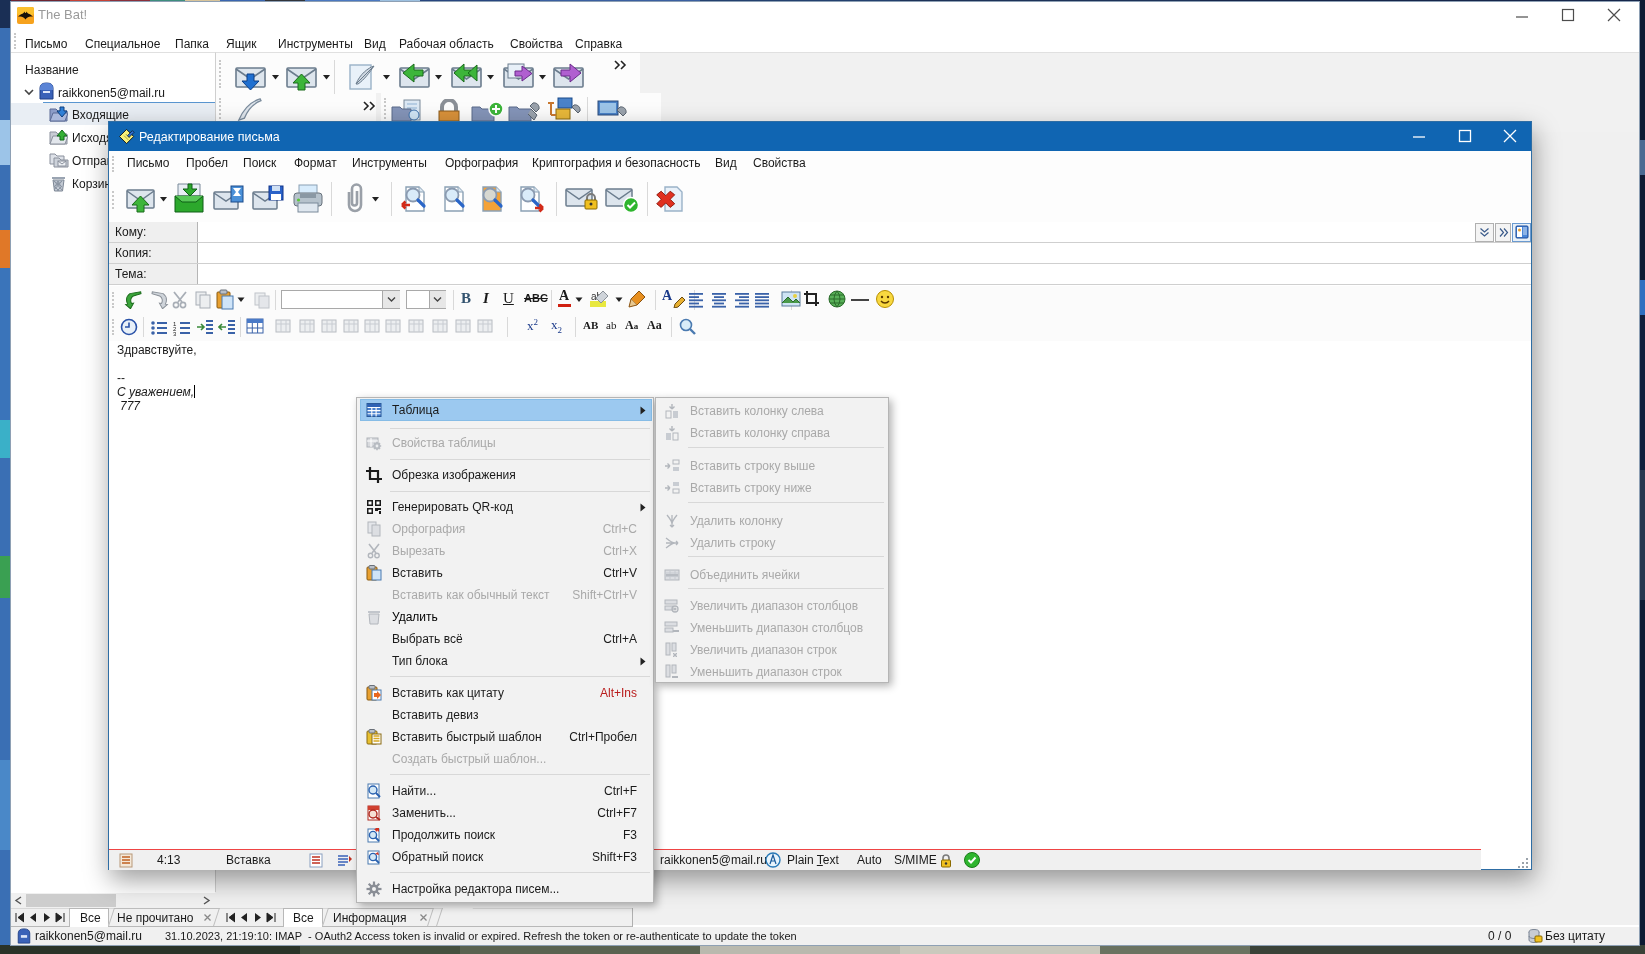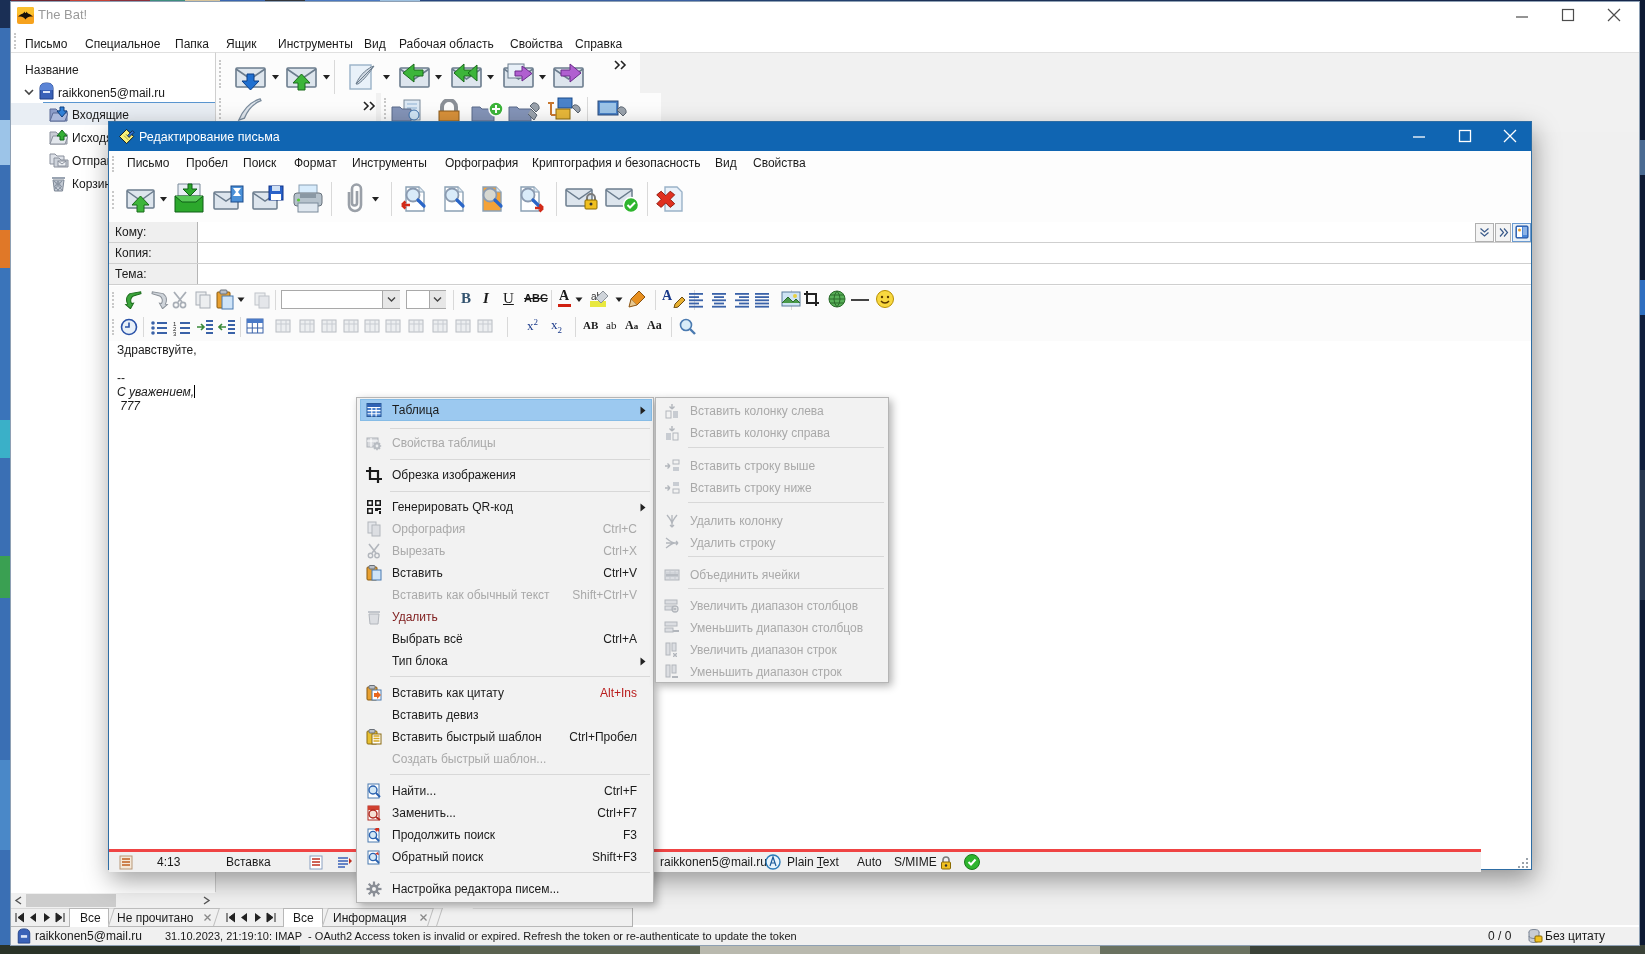--- a/index.html
+++ b/index.html
@@ -607,21 +607,21 @@
         <circle cx="8" cy="8" r="5.5" fill="#d8ecf8" stroke="#4a7ab0" stroke-width="1.6"></circle>
         <path d="M12 12 L17 17" stroke="#4a7ab0" stroke-width="2.4"></path>
       </svg>
     </div>
   <div class="a" id="ebody" style="left:0;top:219px;width:1422px;height:508px;background:#fff">
     <div class="tx" style="left:8px;top:2px">Здравствуйте,</div>
     <div class="tx" style="left:8px;top:30px">--</div>
     <div class="tx" style="left:8px;top:44px;font-style:italic">С уважением,<span style="display:inline-block;width:1.5px;height:13px;background:#000;vertical-align:-2px"></span></div>
     <div class="tx" style="left:11px;top:58px;font-style:italic">777</div>
   </div>
-  <div class="a" id="estatus" style="left:0;top:727px;width:1372px;height:20px;background:#f0f0f0;border-top:3px solid #ef4444">
+  <div class="a" id="estatus" style="left:0;top:727px;width:1372px;height:20px;background:#f0f0f0;border-top:1px solid #ef4444">
       <svg class="a" style="left:10px;top:3px" width="14" height="15" viewBox="0 0 14 15">
         <rect x="1" y="1" width="12" height="13" fill="#f4e8d8" stroke="#b89878"></rect>
         <path d="M3 4 h8 M3 7 h8 M3 10 h8" stroke="#c06020" stroke-width="1.4"></path>
       </svg>
 <div class="tx" style="left:48px;top:3px;font-size:12px">4:13</div>
 <div class="tx" style="left:117px;top:3px;font-size:12px">Вставка</div>
 <svg class="a" style="left:200px;top:3px" width="14" height="15" viewBox="0 0 14 15">
         <rect x="1" y="1" width="12" height="13" fill="#fff" stroke="#8aa0c0"></rect>
         <path d="M3 4 h8 M3 7 h8 M3 10 h8" stroke="#c03020" stroke-width="1.4"></path>
       </svg>
@@ -756,21 +756,21 @@
       <div class="tx" style="left:35px;top:4px;color:#a9a9a9">Вставить как обычный текст</div>
       <div class="tx" style="right:16px;top:4px;color:#a9a9a9">Shift+Ctrl+V</div>
     </div>
 <div class="a" style="left:0;top:208px;width:296px;height:22px">
       <div class="a" style="left:9px;top:3px;width:16px;height:16px">
         <svg viewBox="0 0 16 16">
           <rect x="2" y="2" width="12" height="2" fill="#c2c6cc"></rect>
           <path d="M3 5 h10 l-1 10 h-8 z" fill="#dcdee2" stroke="#b2b6bc"></path>
         </svg>
       </div>
-      <div class="tx" style="left:35px;top:4px;color:#7f1d1d">Удалить</div>
+      <div class="tx" style="left:35px;top:4px;color:#000000">Удалить</div>
     </div>
 <div class="a" style="left:0;top:230px;width:296px;height:22px">
       <div class="tx" style="left:35px;top:4px;color:#1a1a1a">Выбрать всё</div>
       <div class="tx" style="right:16px;top:4px;color:#1a1a1a">Ctrl+A</div>
     </div>
 <div class="a" style="left:0;top:252px;width:296px;height:22px">
       <div class="tx" style="left:35px;top:4px;color:#1a1a1a">Тип блока</div>
       <svg class="a" style="right:7px;top:7px" width="6" height="9">
         <path d="M0.5 0.5 L5.5 4.5 L0.5 8.5 Z" fill="#222"></path>
       </svg>

